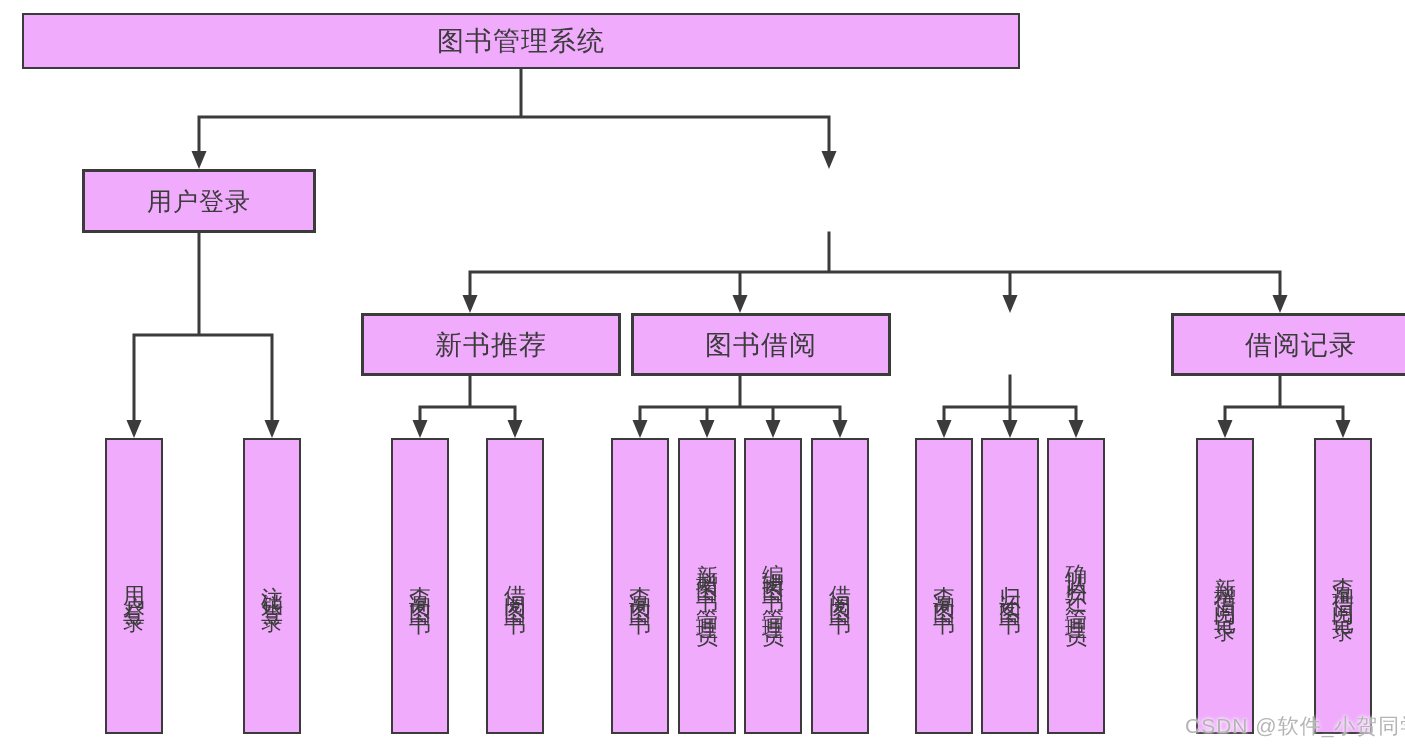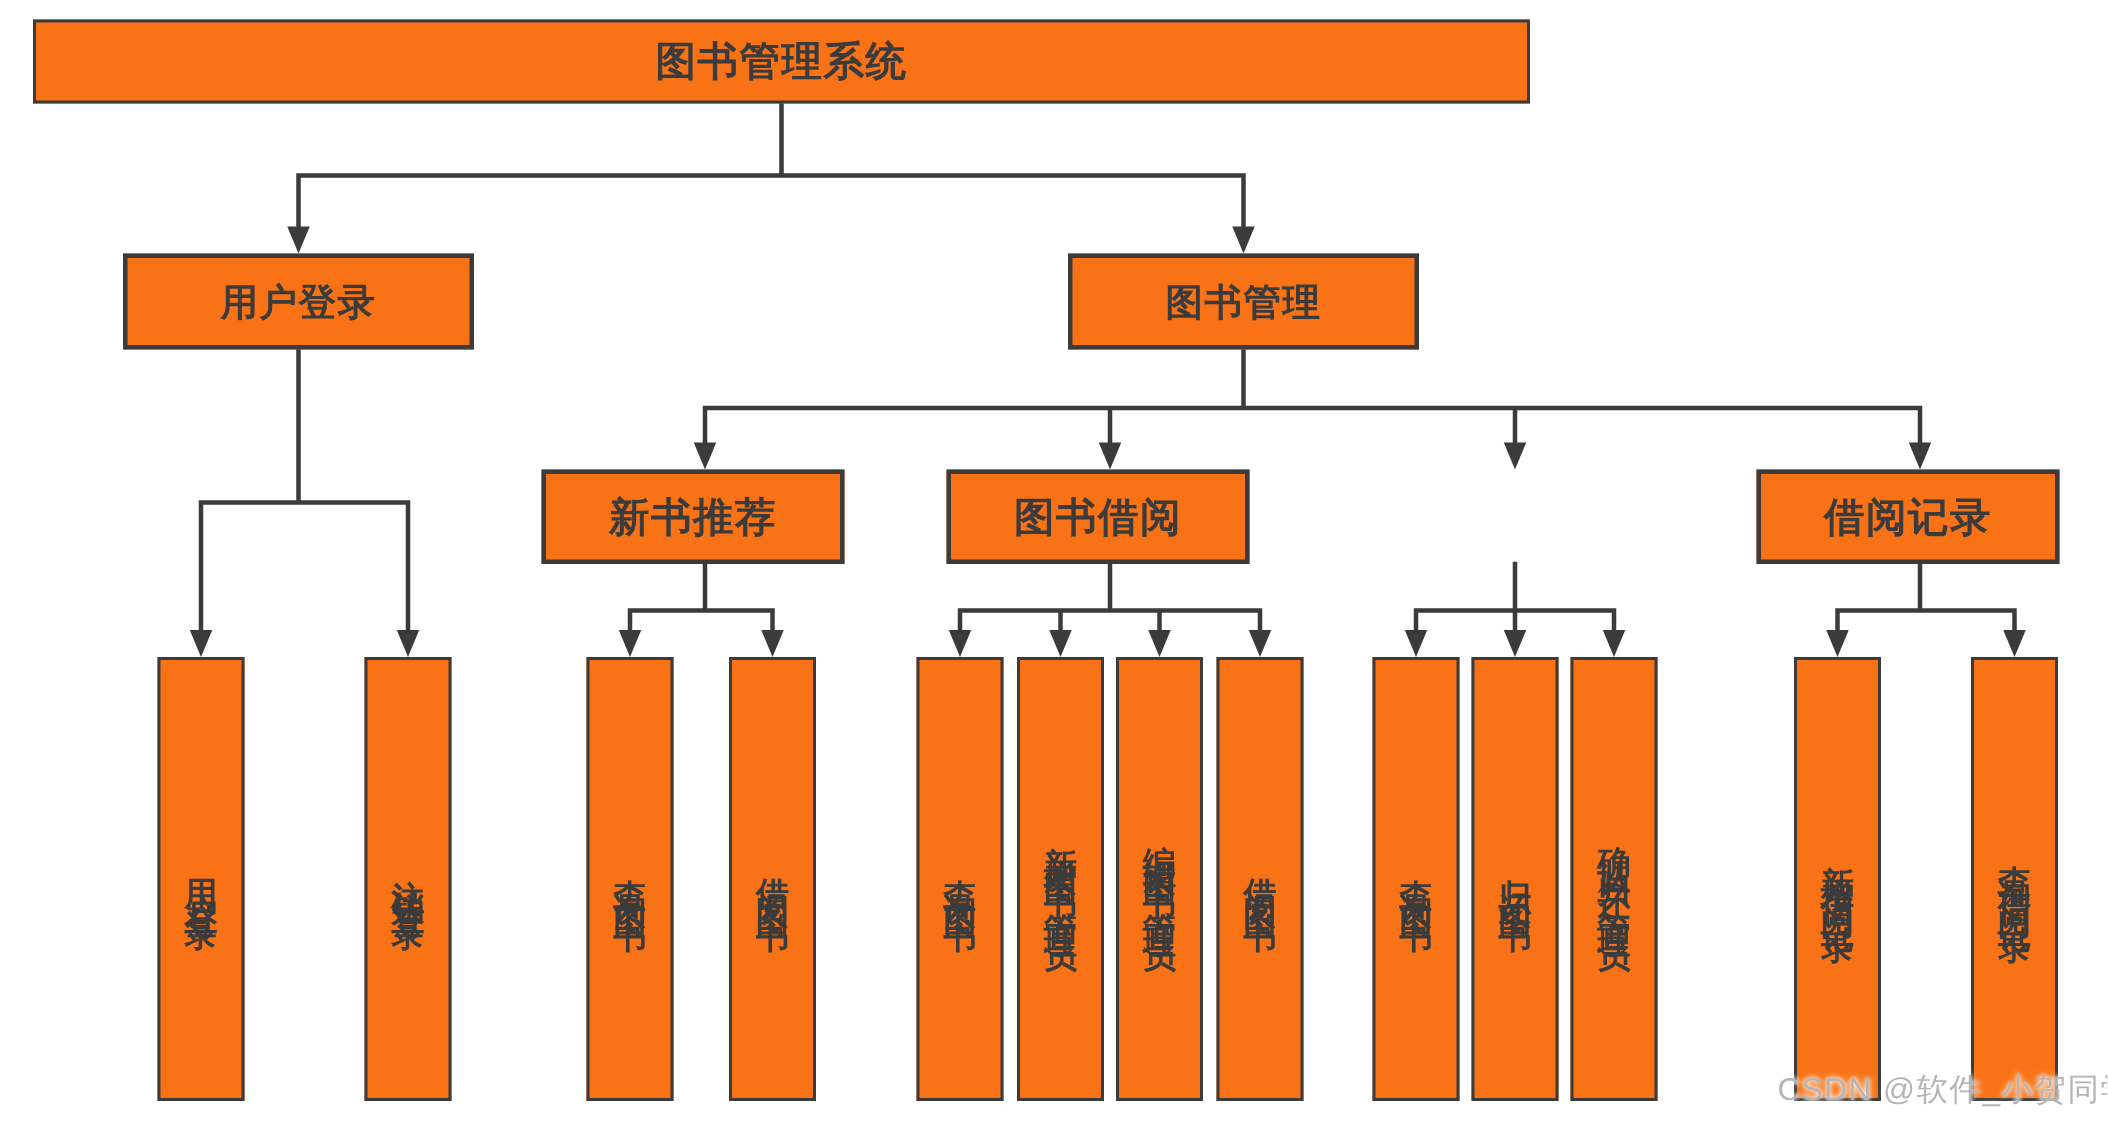--- a/index.html
+++ b/index.html
@@ -18,40 +18,39 @@
     overflow:hidden;
   }
   .connector-layer{
     position:absolute;left:0;top:0;width:1405px;height:747px;
     pointer-events:none;
   }
   .connector-layer path{stroke:var(--line);stroke-width:3;fill:none;stroke-linecap:square;}
   .connector-layer polygon{fill:var(--line);}
   .node{
     position:absolute;
-    background:#f97316;
+    background:#f0abfc;
     display:flex;
     align-items:center;
     justify-content:center;
     color:var(--text);
     box-sizing:border-box;
-    font-weight:bold;
   }
   .root-box{
     left:22px;top:13px;width:998px;height:56px;
     border:2px solid var(--line);
     font-size:27px;letter-spacing:1px;
   }
   .l2-box{
     top:169px;width:234px;height:64px;
     border:3px solid var(--line);
     font-size:25px;letter-spacing:1px;
   }
   .l3-box{
-    top:313px;width:202px;height:63px;
+    top:313px;width:260px;height:63px;
     border:3px solid var(--line);
     font-size:27px;letter-spacing:1px;
   }
   .leaf-box{
     top:438px;width:58px;height:296px;
     border:2px solid var(--line);
     font-size:22px;
   }
   .vtext{
     writing-mode:vertical-rl;
@@ -129,21 +128,20 @@
       <polygon points="1002.5,420 1017.5,420 1010,438"></polygon>
       <polygon points="1068.5,420 1083.5,420 1076,438"></polygon>
       <polygon points="1217.5,420 1232.5,420 1225,438"></polygon>
       <polygon points="1335.5,420 1350.5,420 1343,438"></polygon>
     </g>
   </svg>
 
   <div class="node root-box">图书管理系统</div>
 
   <div class="node l2-box" style="left:82px">用户登录</div>
-  <div class="node l2-box" style="left:712px">图书管理</div>
 
   <div class="node l3-box" style="left:361px">新书推荐</div>
   <div class="node l3-box" style="left:631px">图书借阅</div>
   <div class="node l3-box" style="left:1171px">借阅记录</div>
 
   <div class="node leaf-box" style="left:105px">
     <span class="vtext">用户登录</span>
   </div>
   <div class="node leaf-box" style="left:243px">
     <span class="vtext">注销登录</span>

